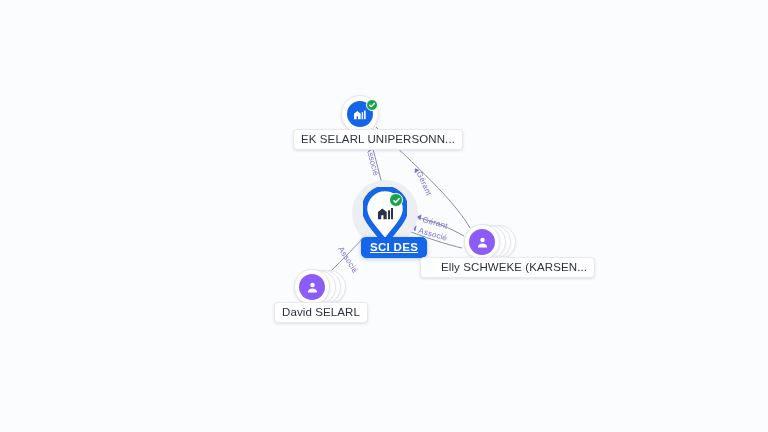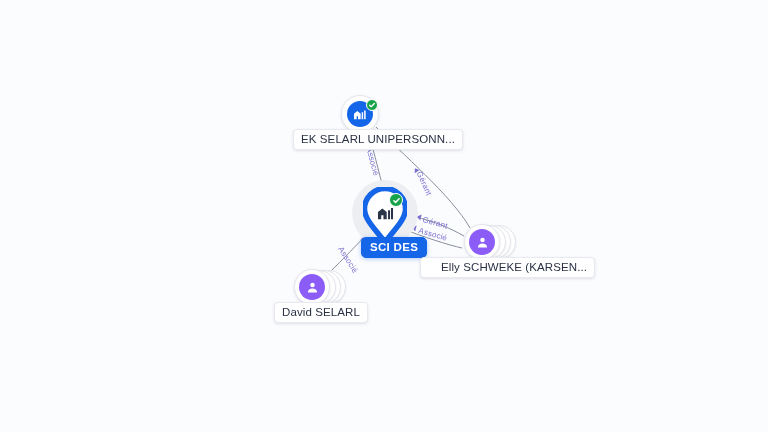--- a/index.html
+++ b/index.html
@@ -152,20 +152,21 @@
   .node-label.primary {
     background: #1565e8;
     border: 1px solid #1565e8;
     color: #ffffff;
     font-weight: bold;
     font-size: 11.5px;
     border-radius: 5px;
     padding: 3px 8px 4px 8px;
     letter-spacing: 0.3px;
     box-shadow: 0 1px 4px rgba(21,101,232,0.35);
+    text-decoration: underline;
   }
 
   
   .edge-label {
     position: absolute;
     font-size: 8px;
     color: #7b6fd0;
     white-space: nowrap;
     transform-origin: 0 0;
     letter-spacing: 0.2px;

